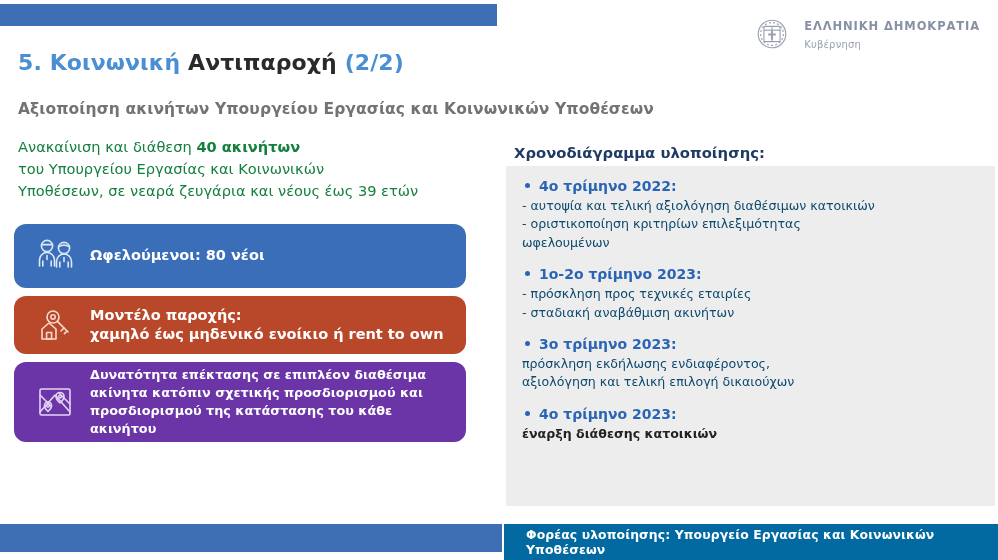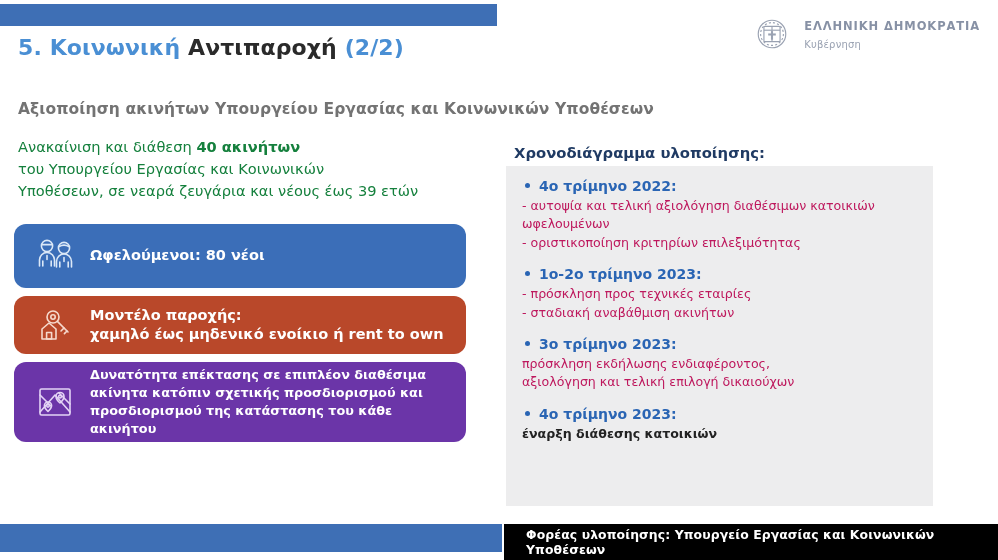--- a/index.html
+++ b/index.html
@@ -30,21 +30,21 @@
   .logo-l1{
     font-size:11.5px;font-weight:bold;letter-spacing:.9px;color:#8791a5;
     font-family:"DejaVu Sans","Liberation Sans",sans-serif;
   }
   .logo-l2{
     font-size:10px;color:#9aa2b2;margin-top:2px;letter-spacing:.2px;
   }
 
   
   .h-main{
-    position:absolute;left:18px;top:35px;
+    position:absolute;left:18px;top:50px;
     font-size:22px;font-weight:bold;color:#2a2a2a;letter-spacing:.1px;
   }
   .h-main .blue{color:#4a8fd4;}
   .h-sub{
     position:absolute;left:18px;top:100px;
     font-size:15.5px;font-weight:bold;color:#737373;letter-spacing:.1px;
   }
 
   
   .intro{
@@ -72,44 +72,44 @@
   .box.b3{background:#b9482a;height:58px;}
   .box.b4{background:#6b35a8;height:80px;}
   .box.b4 .btext{font-size:12.8px;line-height:1.42;}
 
   
   .rtitle{
     position:absolute;left:514px;top:144px;
     font-size:14.8px;font-weight:bold;color:#1f3a63;
   }
   .rpanel{
-    position:absolute;left:506px;top:166px;width:427px;height:340px;
+    position:absolute;left:506px;top:166px;width:489px;height:340px;
     background:#ededee;
   }
   .tl{padding:12px 16px 0 16px;box-sizing:border-box;}
   .tl-item{margin-bottom:14px;}
   .tl-head{
     display:flex;align-items:baseline;gap:9px;
     font-size:14px;font-weight:bold;color:#2a65b4;margin-bottom:3px;
   }
   .tl-bullet{
     width:5px;height:5px;border-radius:50%;background:#2a65b4;
     flex:0 0 5px;position:relative;top:-3px;margin-left:3px;
   }
   .tl-line{
-    font-size:12.6px;color:#be185d;line-height:1.46;
+    font-size:12.6px;color:#0c4a6e;line-height:1.46;
   }
   .tl-line.bold{font-weight:bold;color:#222;}
 
   
   .foot-blue{
     position:absolute;left:0;bottom:8px;width:502px;height:28px;background:#3e6fb5;
   }
   .foot-orange{
-    position:absolute;left:504px;bottom:0;width:494px;height:36px;background:#000000;
+    position:absolute;left:504px;bottom:0;width:494px;height:36px;background:#0369a1;
     display:flex;align-items:center;
   }
   .foot-orange .ftext{
     color:#ffffff;font-weight:bold;font-size:12.4px;padding-left:22px;letter-spacing:.1px;
   }
 </style>
 </head>
 <body>
 
 <div class="slide">
@@ -222,22 +222,22 @@
 
   <div class="rpanel">
     <div class="tl">
 
       <div class="tl-item">
         <div class="tl-head">
           <span class="tl-bullet"></span>
           <span>4ο τρίμηνο 2022:</span>
         </div>
         <div class="tl-line">- αυτοψία και τελική αξιολόγηση διαθέσιμων κατοικιών</div>
+        <div class="tl-line">- οριστικοποίηση κριτηρίων επιλεξιμότητας</div>
         <div class="tl-line">ωφελουμένων</div>
-        <div class="tl-line">- οριστικοποίηση κριτηρίων επιλεξιμότητας</div>
       </div>
 
       <div class="tl-item">
         <div class="tl-head">
           <span class="tl-bullet"></span>
           <span>1ο-2ο τρίμηνο 2023:</span>
         </div>
         <div class="tl-line">- πρόσκληση προς τεχνικές εταιρίες</div>
         <div class="tl-line">- σταδιακή αναβάθμιση ακινήτων</div>
       </div>

